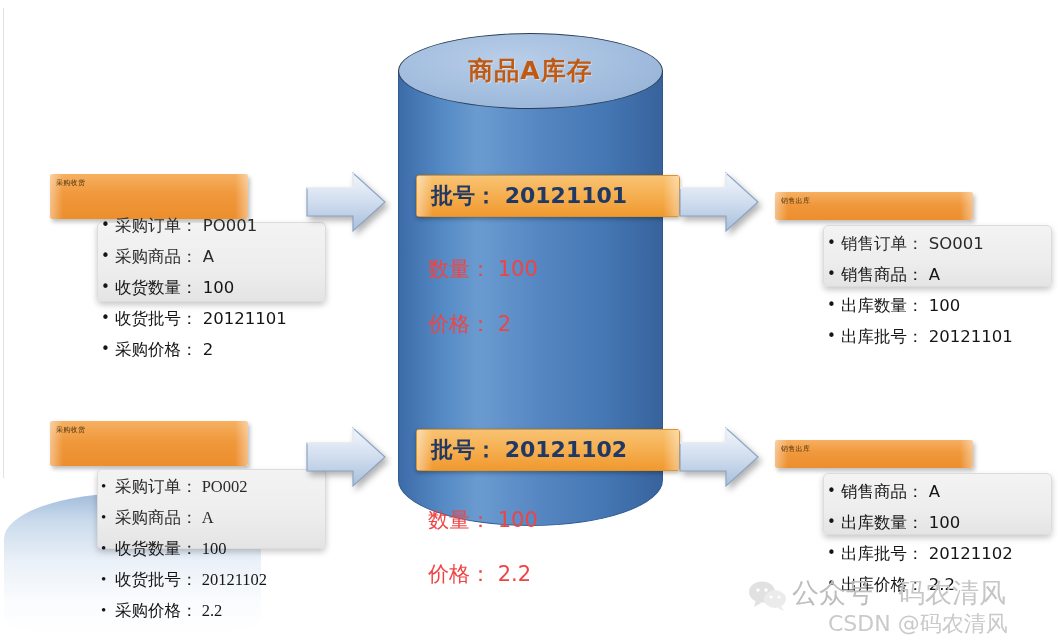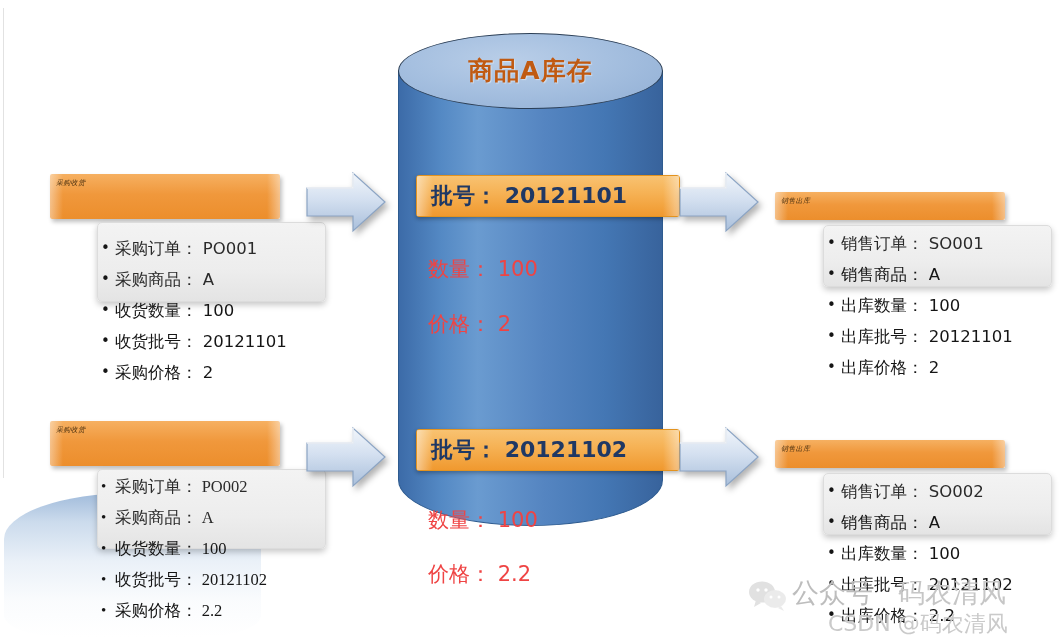--- a/index.html
+++ b/index.html
@@ -146,27 +146,26 @@
     white-space: nowrap;
   }
 
   
   .panel { position: absolute; }
 
   .panel-bar {
     position: absolute;
     left: 0;
     top: 0;
-    width: 230px;
+    width: 198px;
     height: 45px;
     box-sizing: border-box;
     background: linear-gradient(to bottom, #f6b061 0%, #f0983c 45%, #ec8e2c 100%);
     border-radius: 2px;
     box-shadow: 2px 3px 4px rgba(0,0,0,0.25);
-    font-style: italic;
   }
   .panel-bar .bevel-l,
   .panel-bar .bevel-r {
     position: absolute;
     top: 0; bottom: 0;
     width: 13px;
     pointer-events: none;
   }
   .panel-bar .bevel-l {
     left: 0;
@@ -300,21 +299,21 @@
     <div class="cyl-line" style="top:527px;">价格： 2.2</div>
   </div>
 
   <div class="panel" style="left:50px; top:174px;">
     <div class="panel-bar">
       <span class="bevel-l"></span>
       <span class="bevel-r"></span>
       <span class="bar-label">采购收货</span>
     </div>
     <div class="panel-card" style="left:47px; top:48px;"></div>
-    <ul class="panel-list" style="left:50px; top:59px;">
+    <ul class="panel-list" style="left:50px; top:36px;">
       <li class="on-card">采购订单： PO001</li>
       <li class="on-card">采购商品： A</li>
       <li>收货数量： 100</li>
       <li>收货批号： 20121101</li>
       <li>采购价格： 2</li>
     </ul>
   </div>
 
   <div class="panel" style="left:50px; top:421px;">
     <div class="panel-bar">
@@ -337,33 +336,31 @@
       <span class="bevel-l"></span>
       <span class="bevel-r"></span>
       <span class="bar-label">销售出库</span>
     </div>
     <div class="panel-card" style="left:48px; top:33px; height:62px;"></div>
     <ul class="panel-list" style="left:51px; top:36px;">
       <li class="on-card">销售订单： SO001</li>
       <li>销售商品： A</li>
       <li>出库数量： 100</li>
       <li>出库批号： 20121101</li>
-      <li>出库价格： 2</li>
     </ul>
   </div>
 
   <div class="panel" style="left:775px; top:440px;">
     <div class="panel-bar thin">
       <span class="bevel-l"></span>
       <span class="bevel-r"></span>
       <span class="bar-label">销售出库</span>
     </div>
     <div class="panel-card" style="left:48px; top:33px; height:62px;"></div>
     <ul class="panel-list" style="left:51px; top:36px;">
-      <li class="on-card">销售订单： SO002</li>
       <li>销售商品： A</li>
       <li>出库数量： 100</li>
       <li>出库批号： 20121102</li>
       <li>出库价格： 2.2</li>
     </ul>
   </div>
 
   <svg class="arrow" style="left:305px; top:170px;" viewBox="0 0 82 64">
     <defs>
       <linearGradient id="agA" x1="0" y1="0" x2="0" y2="1">

